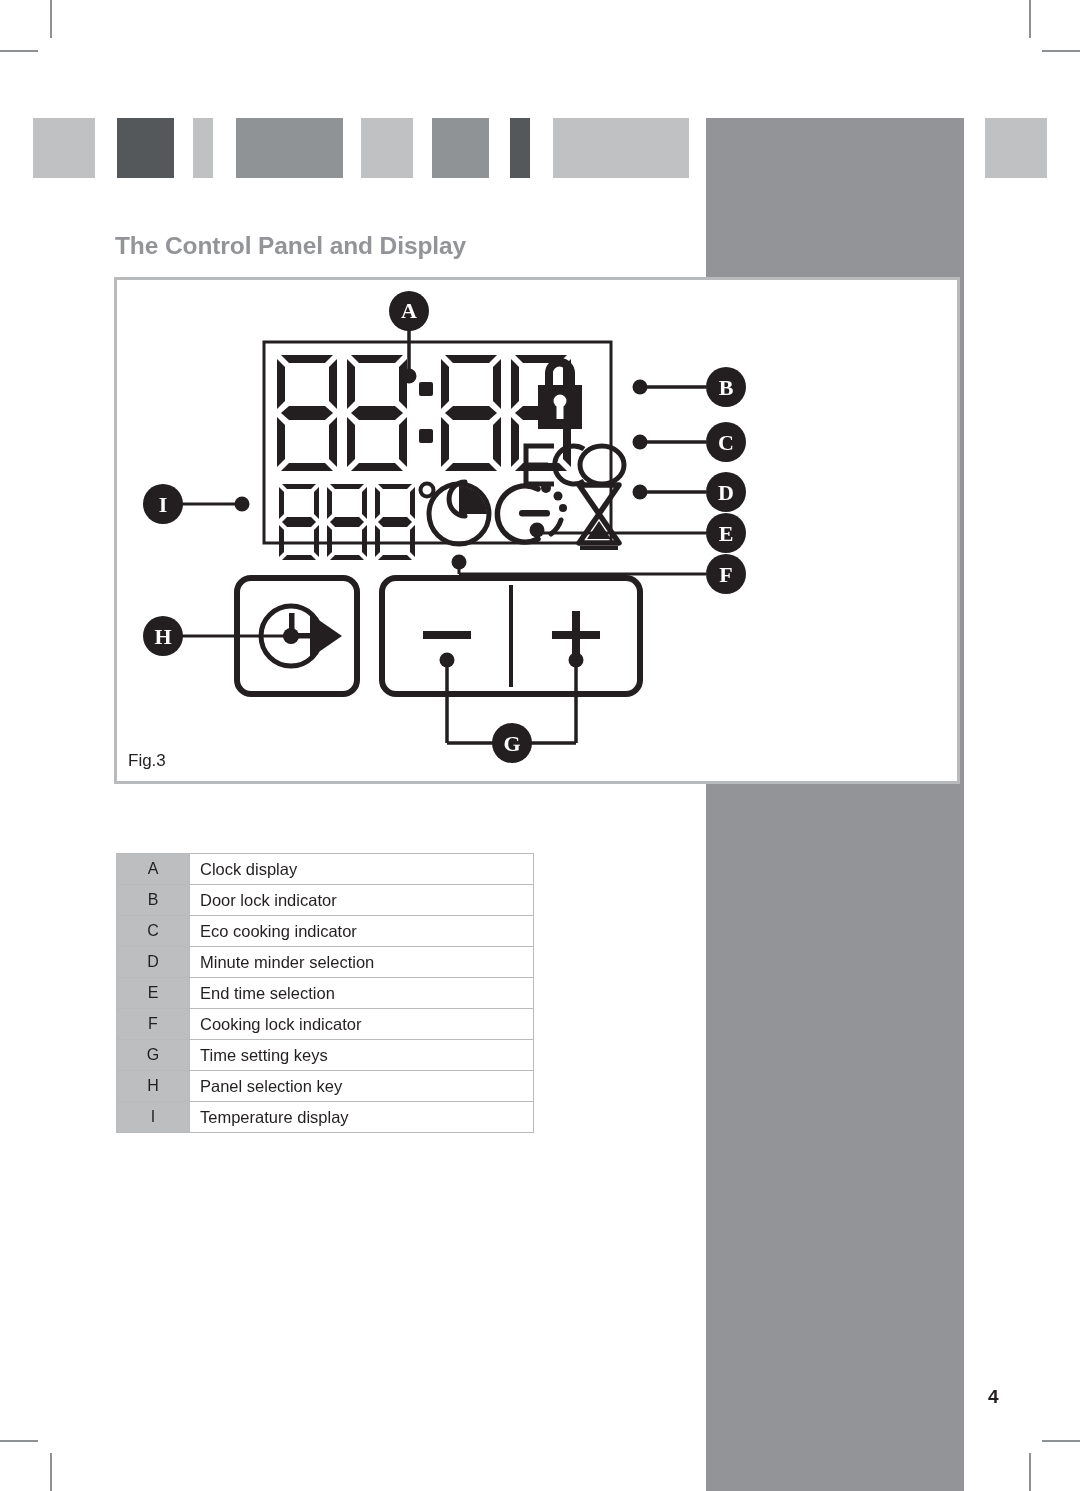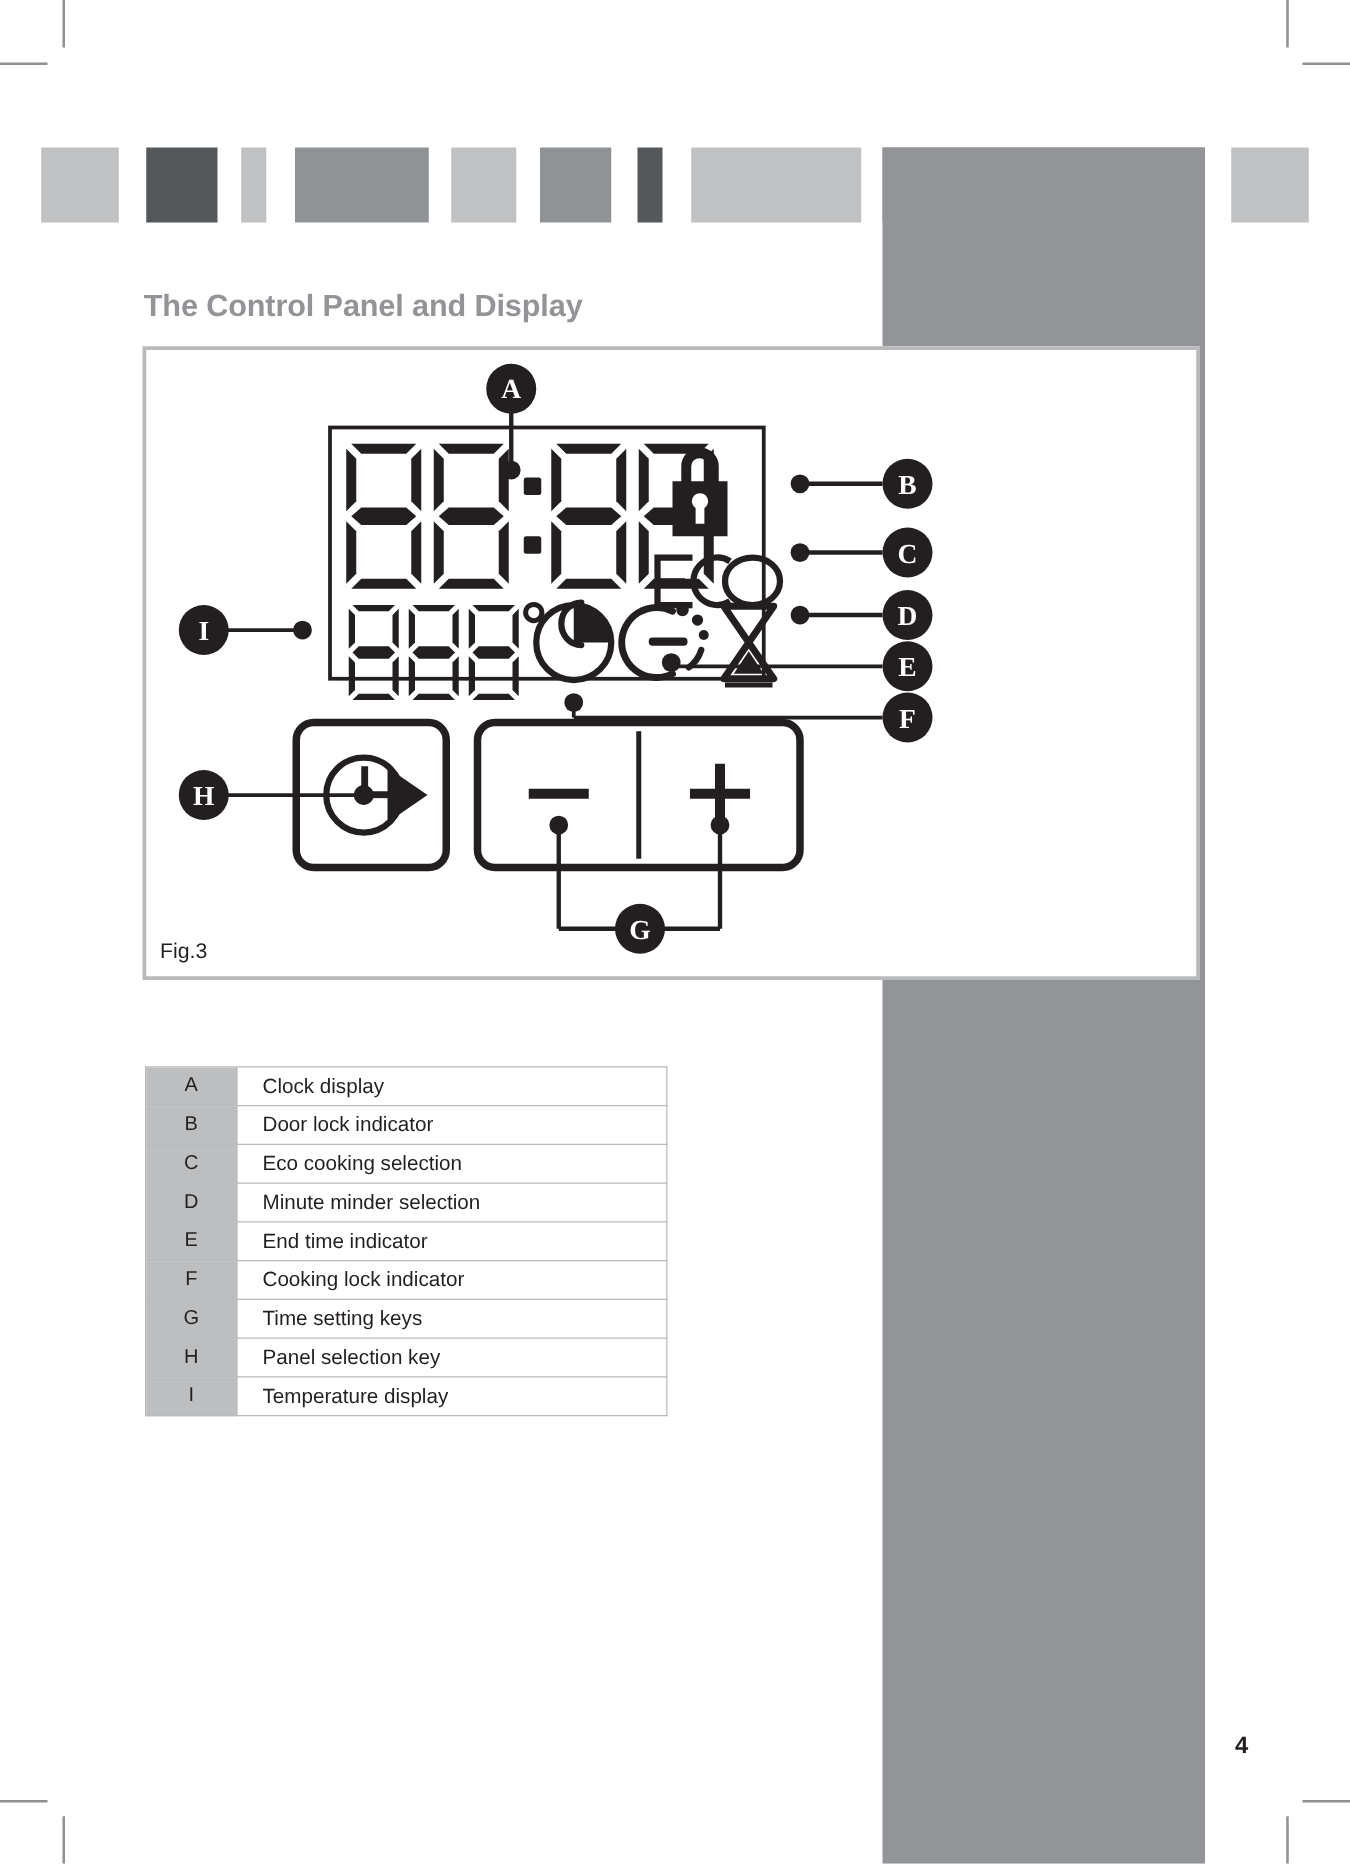--- a/index.html
+++ b/index.html
@@ -102,21 +102,21 @@
     padding: 0;
     vertical-align: middle;
   }
   .legend td.key {
     width: 72px;
     background: #bcbec0;
     text-align: center;
     font-size: 16px;
   }
   .legend td.desc {
-    padding-left: 20px;
+    padding-left: 10px;
     background: #ffffff;
   }
 
   
   .page-number {
     position: absolute;
     left: 988px;
     top: 1386px;
     font-size: 19px;
     font-weight: bold;
@@ -322,29 +322,29 @@
       <tr>
         <td class="key">A</td>
         <td class="desc">Clock display</td>
       </tr>
       <tr>
         <td class="key">B</td>
         <td class="desc">Door lock indicator</td>
       </tr>
       <tr>
         <td class="key">C</td>
-        <td class="desc">Eco cooking selection</td>
+        <td class="desc">Eco cooking indicator</td>
       </tr>
       <tr>
         <td class="key">D</td>
         <td class="desc">Minute minder selection</td>
       </tr>
       <tr>
         <td class="key">E</td>
-        <td class="desc">End time indicator</td>
+        <td class="desc">End time selection</td>
       </tr>
       <tr>
         <td class="key">F</td>
         <td class="desc">Cooking lock indicator</td>
       </tr>
       <tr>
         <td class="key">G</td>
         <td class="desc">Time setting keys</td>
       </tr>
       <tr>

